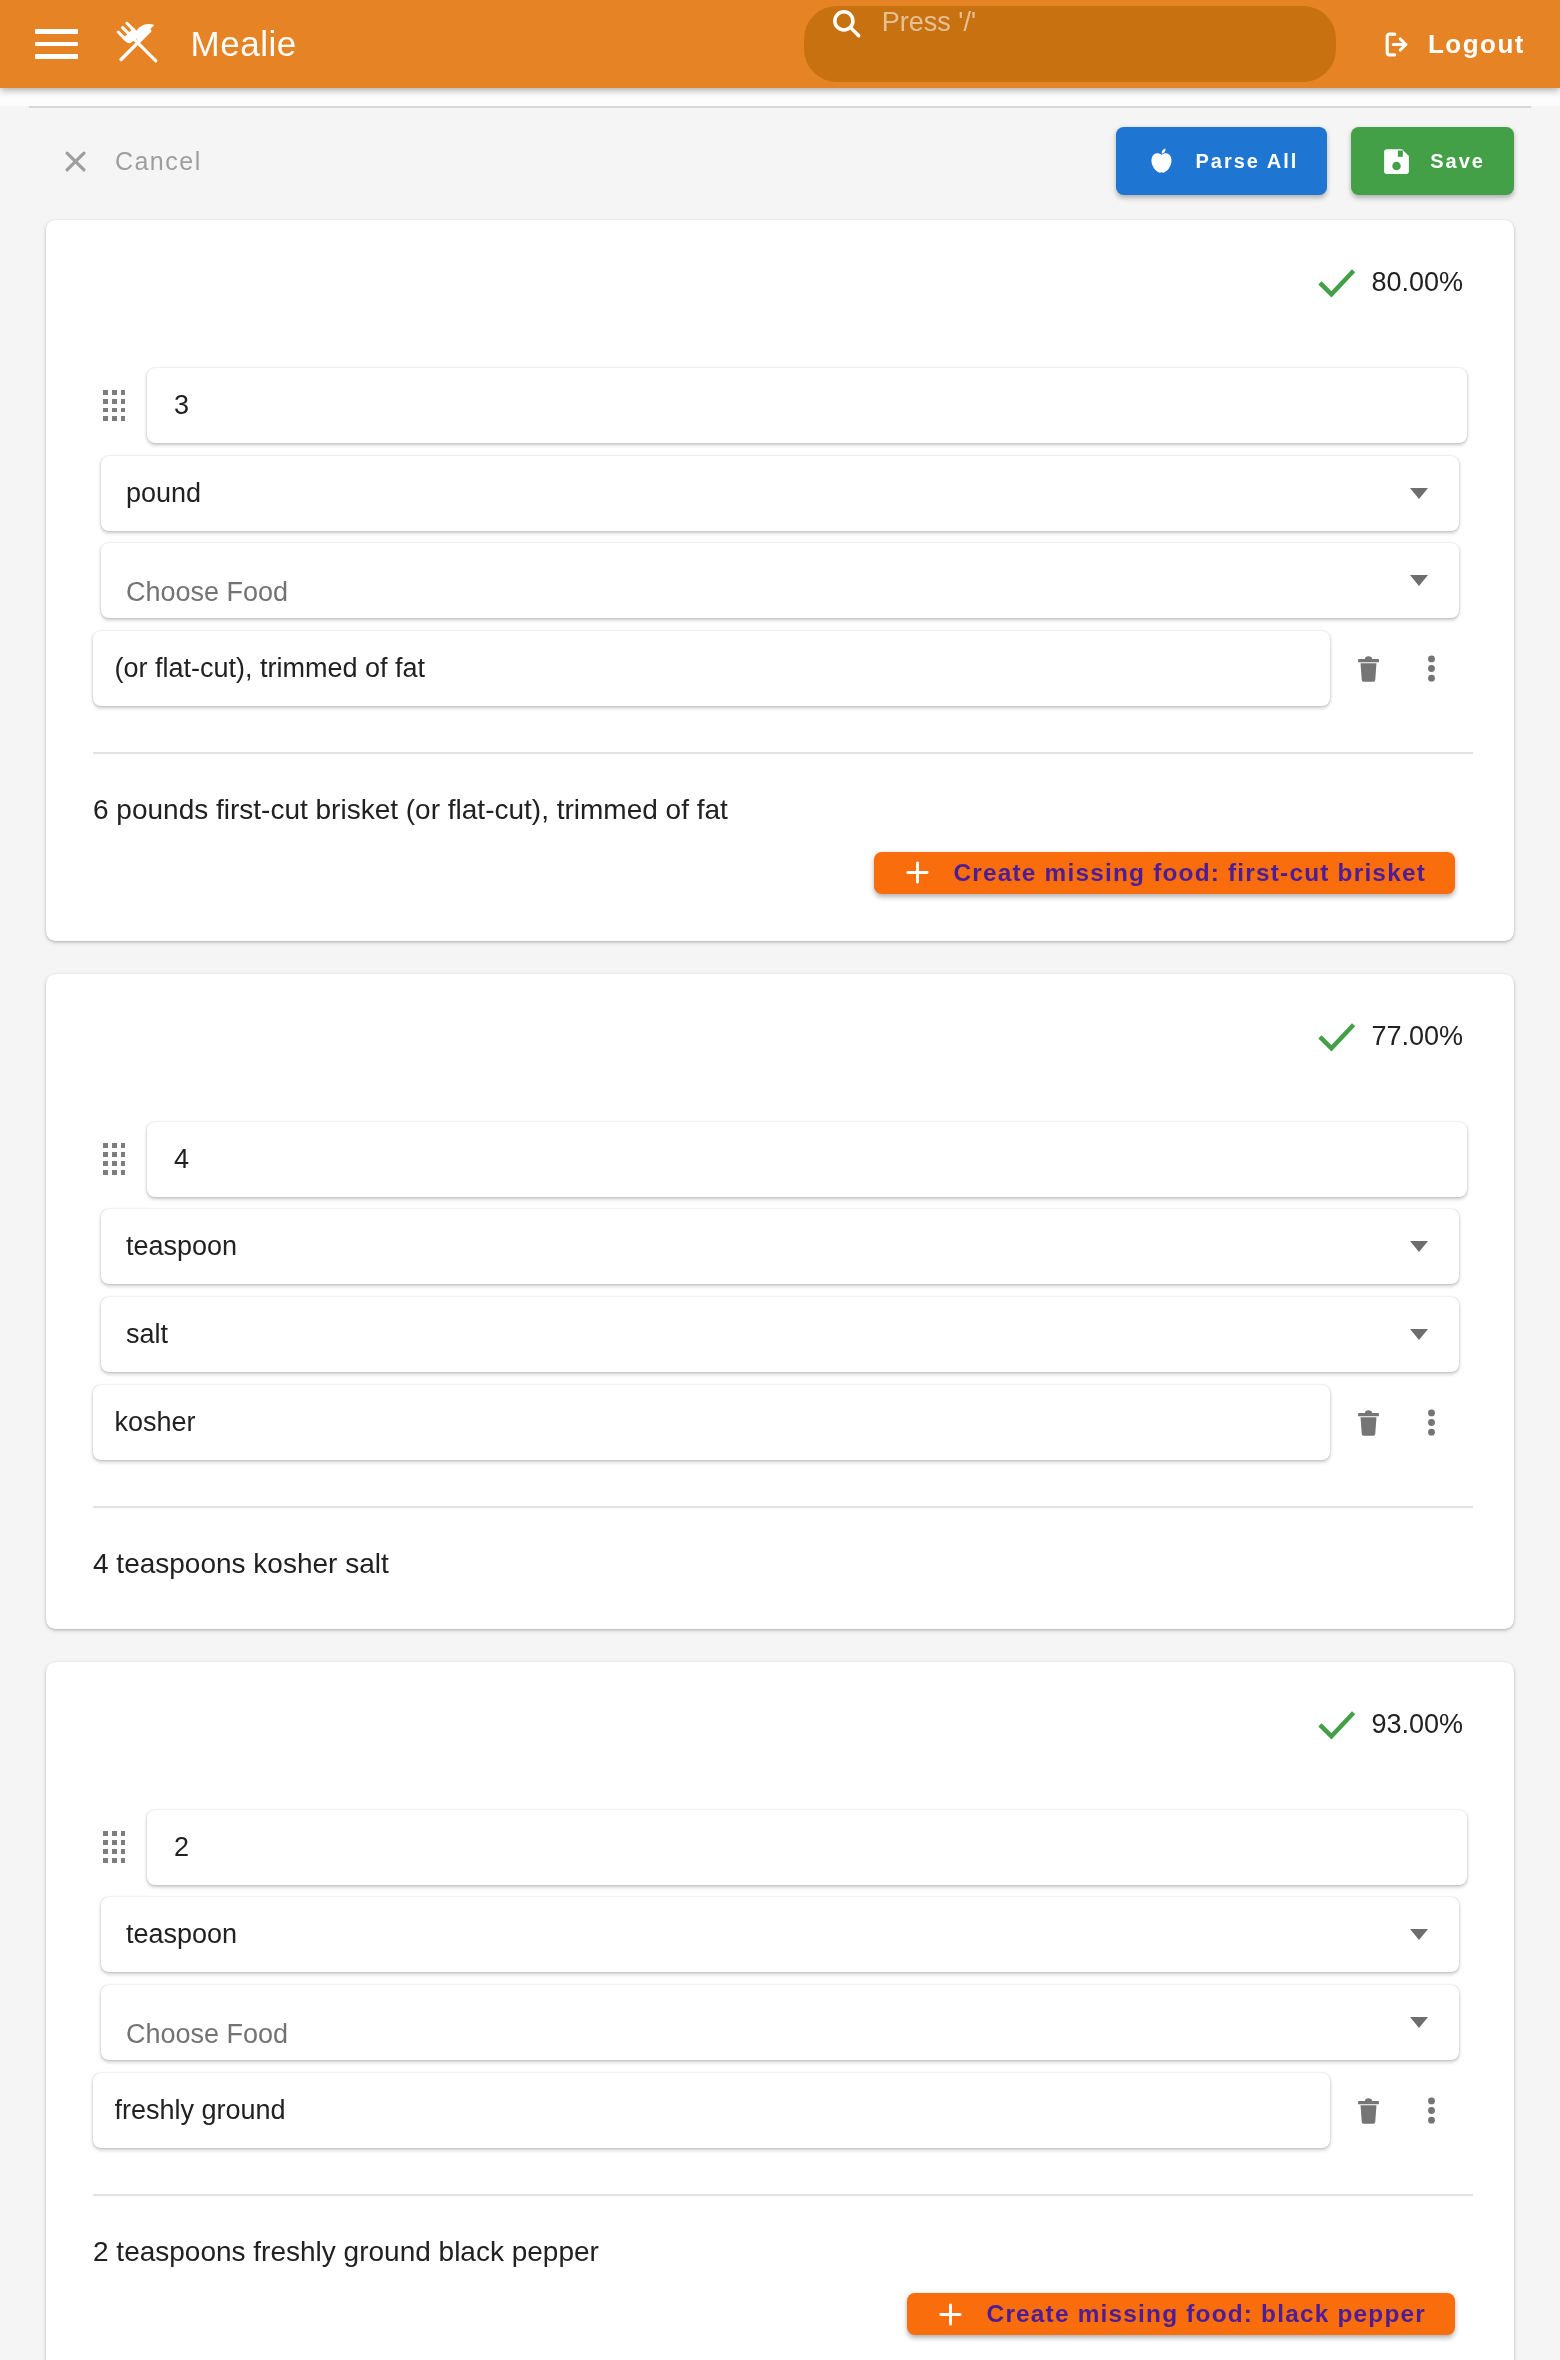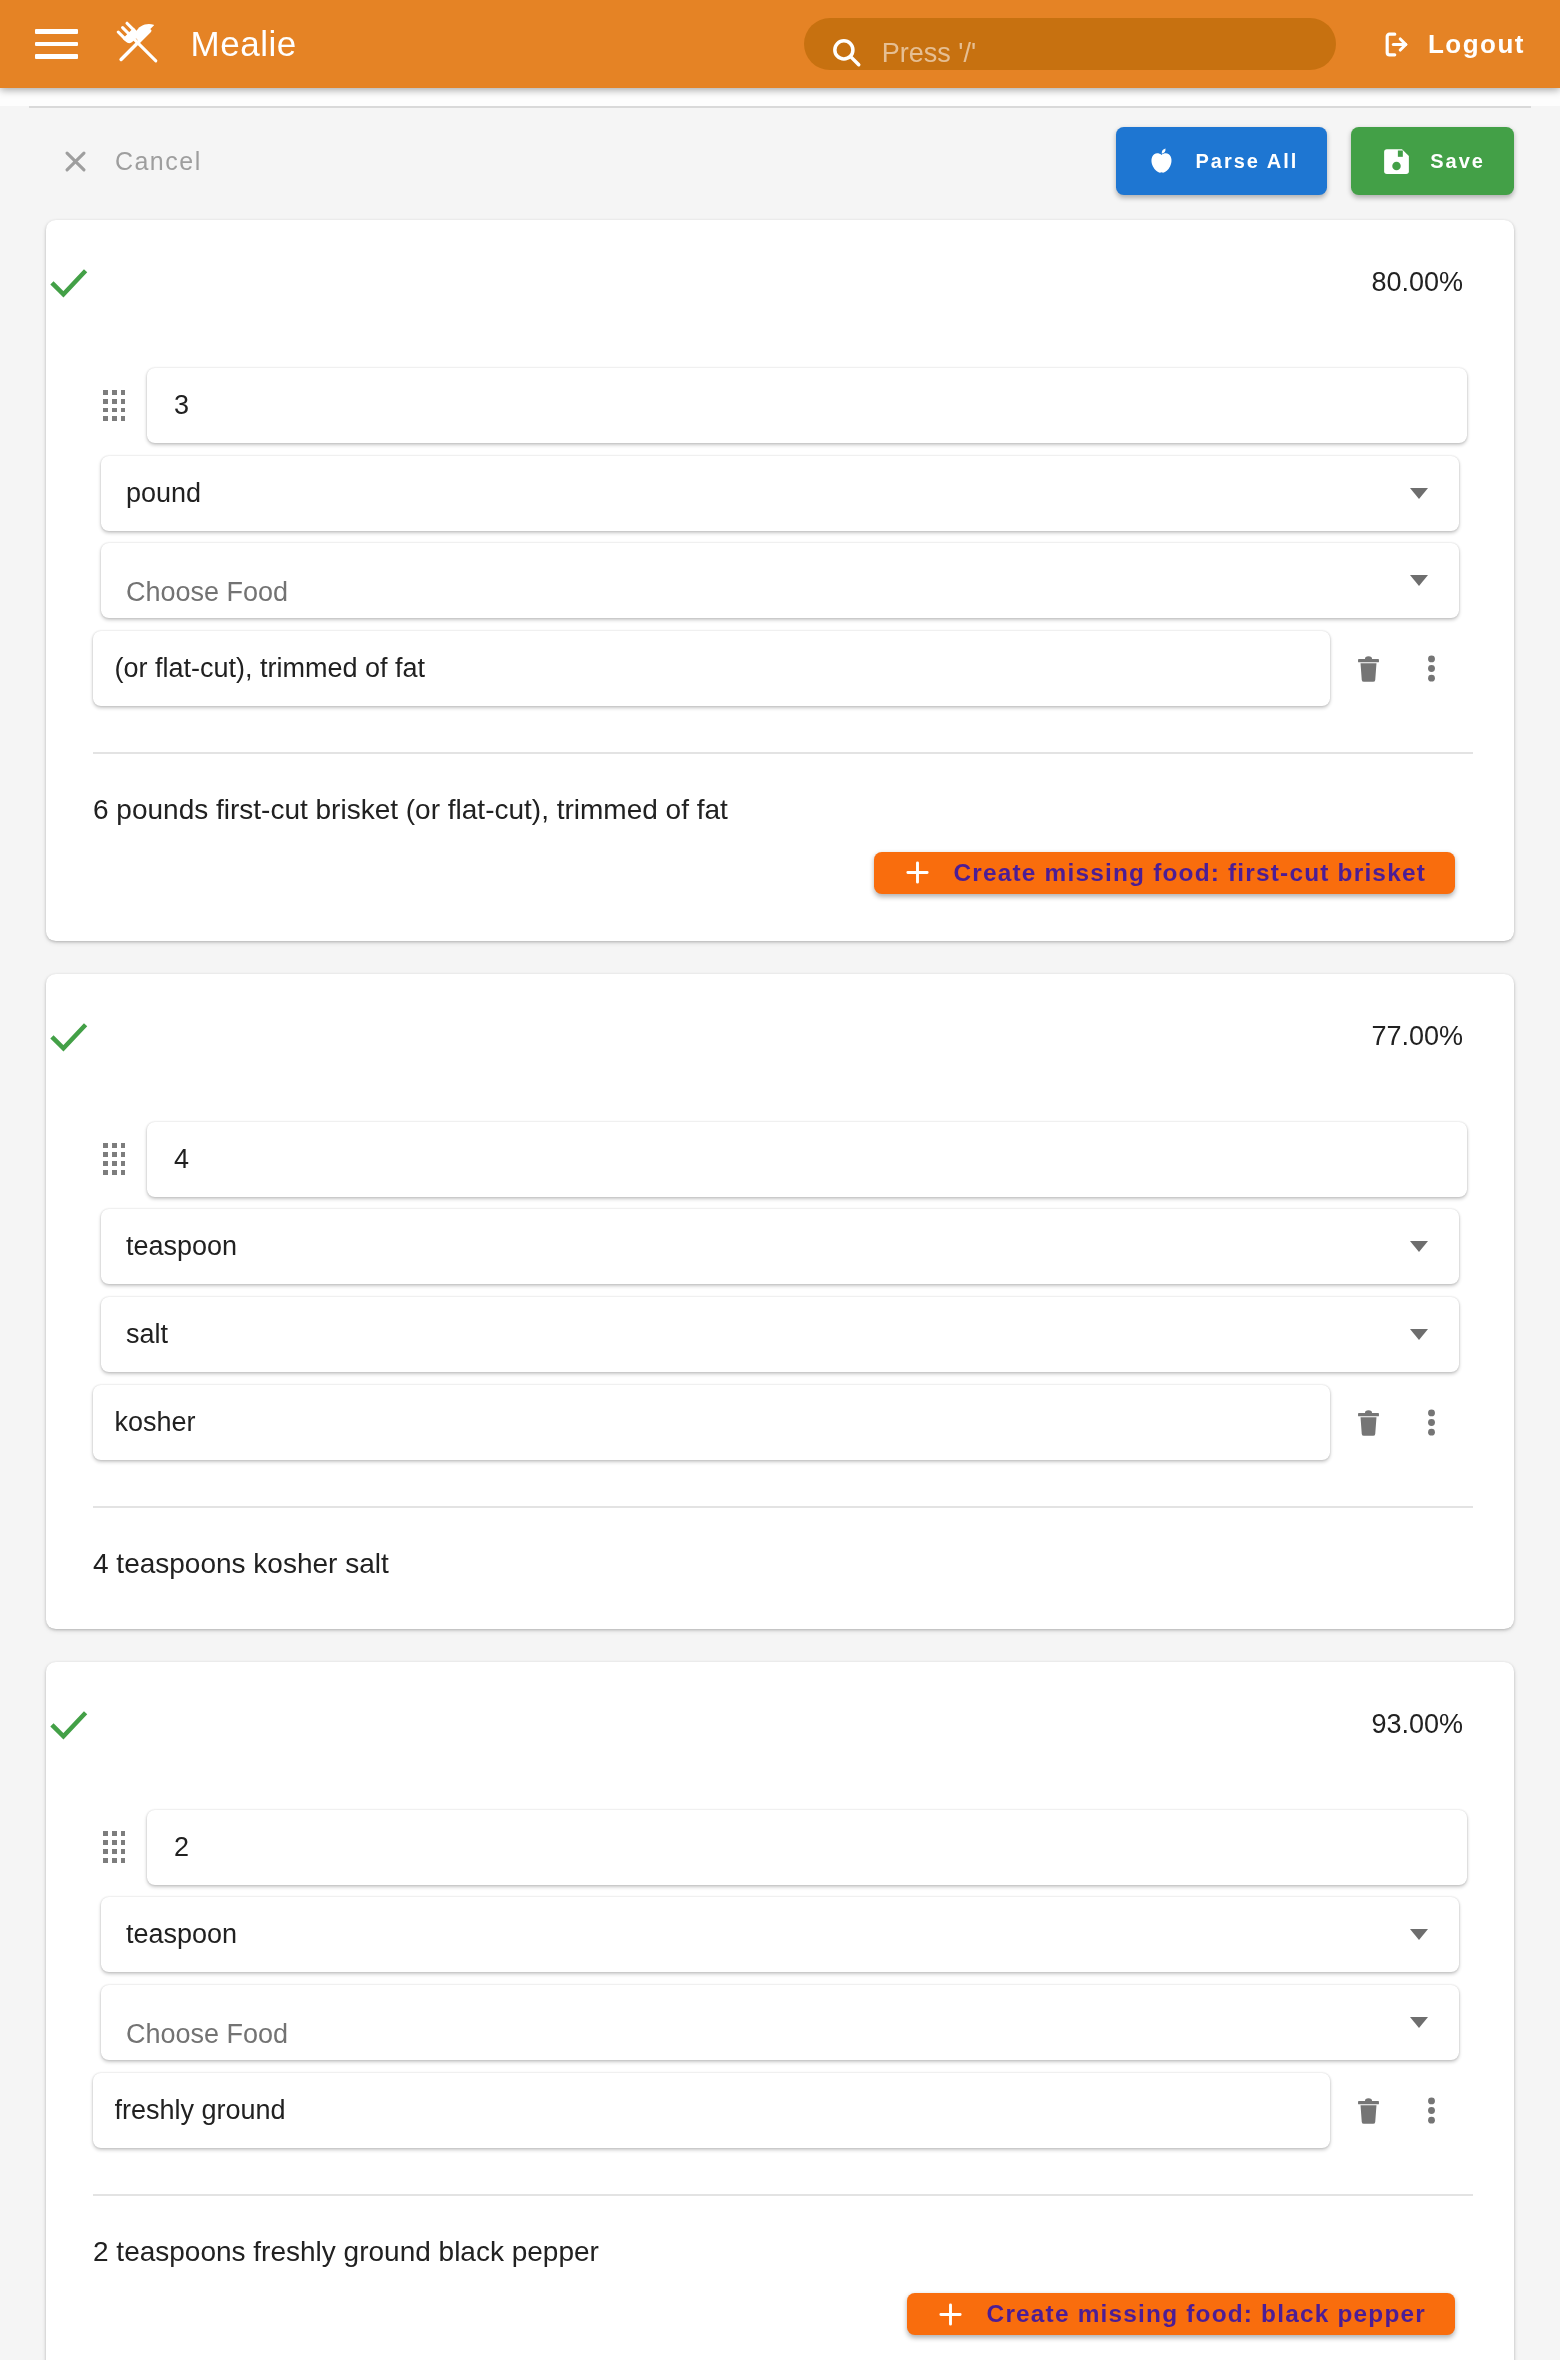--- a/index.html
+++ b/index.html
@@ -16,22 +16,22 @@
     display:flex; align-items:center;
     padding:0 29px 0 23.4px;
     box-shadow:0 2px 7.8px rgba(0,0,0,0.35);
     position:relative; z-index:5;
   }
   .hamburger { width:47px; height:43px; display:flex; flex-direction:column; justify-content:center; gap:7.8px; margin-left:11.7px; cursor:pointer; }
   .hamburger span { display:block; height:4.9px; width:43px; background:#fff; border-radius:1px; }
   .logo-icon { width:64px; height:64px; margin-left:25px; }
   .app-title { color:#fff; font-size:35px; font-weight:400; margin-left:19.5px; letter-spacing:0.5px; }
   .search-pill {
-    margin-left:auto; width:532px; height:52px; border-radius:33px;
-    background:#c77110; display:flex; align-items:flex-end; padding:0 25px;
+    margin-left:auto; width:532px; height:76px; border-radius:33px;
+    background:#c77110; display:flex; align-items:flex-start; padding:0 25px;
   }
   .search-icon svg { width:35px; height:35px; display:block; }
   .search-input {
     background:transparent; border:none; outline:none;
     color:#fff; font-size:27px; margin-left:15.6px; width:100%; font-family:inherit;
   }
   .search-input::placeholder { color:rgba(255,255,255,0.55); }
   .logout-btn {
     display:flex; align-items:center; gap:13.7px; margin-left:39px;
     background:transparent; border:none; cursor:pointer;
@@ -58,21 +58,21 @@
   .btn-parse { background:#1e76d2; margin-left:auto; }
   .btn-save  { background:#43a047; margin-left:23.4px; }
 
   
   .cards { padding:25px 46px 0; }
   .card {
     background:#fff; border-radius:9.8px;
     box-shadow:0 1px 2.9px rgba(0,0,0,0.20), 0 2px 4.9px rgba(0,0,0,0.10);
     margin-bottom:33px; padding:41px 0 47px;
   }
-  .conf-row { display:flex; justify-content:space-between; align-items:center; gap:12px; height:43px; margin:0 51px 64px 0; }
+  .conf-row { display:flex; justify-content:flex-end; align-items:center; gap:12px; height:43px; margin:0 51px 64px 0; }
   .conf-row svg { width:45px; height:45px; display:block; }
   .conf-value { font-size:27px; color:#212121; }
 
   .field {
     background:#fff; border-radius:7.8px; height:75px;
     box-shadow:0 2px 3.9px rgba(0,0,0,0.22), 0 0 2px rgba(0,0,0,0.16);
     display:flex; align-items:center;
   }
   .text-input {
     width:100%; height:100%; border:none; outline:none; background:transparent;

